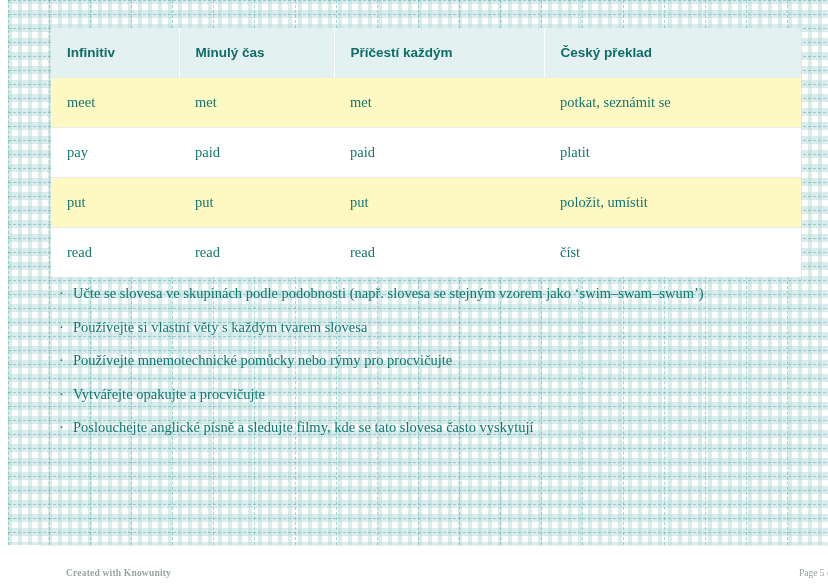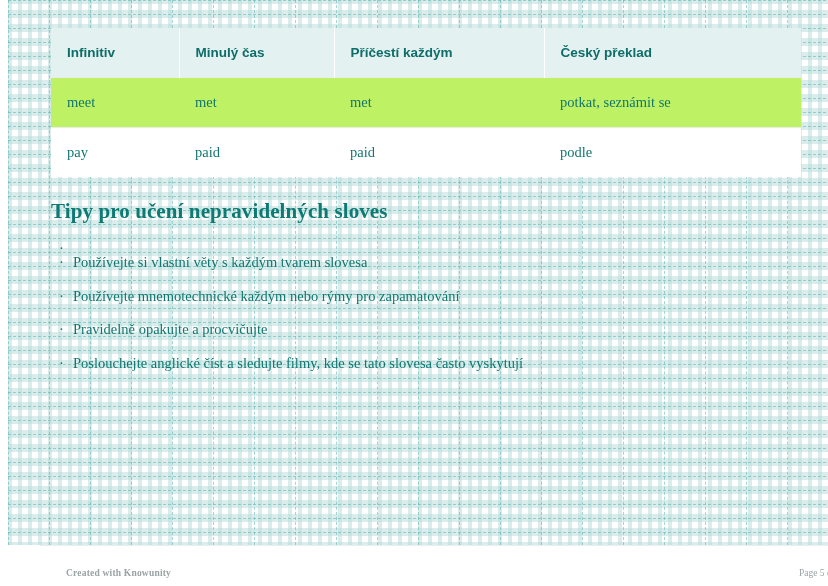--- a/index.html
+++ b/index.html
@@ -84,21 +84,21 @@
     font-size: 14.5px;
     color: #12766f;
     padding: 16px 16px 16px 16px;
     vertical-align: middle;
     border-top: 1px solid #e9eceb;
   }
   table.verb-table tbody tr.odd td {
     background: #ffffff;
   }
   table.verb-table tbody tr.even td {
-    background: #bef264;
+    background: #fef9c3;
   }
   .col1 { width: 128px; }
   .col2 { width: 155px; }
   .col3 { width: 210px; }
   .col4 { width: 257px; }
 
   .tips-title {
     font-family: "Liberation Serif", serif;
     font-weight: bold;
     font-size: 21px;
@@ -245,46 +245,58 @@
         <tr class="even">
           <td>meet</td>
           <td>met</td>
           <td>met</td>
           <td>potkat, seznámit se</td>
         </tr>
         <tr class="odd">
           <td>pay</td>
           <td>paid</td>
           <td>paid</td>
-          <td>podle</td>
+          <td>platit</td>
+        </tr>
+        <tr class="even">
+          <td>put</td>
+          <td>put</td>
+          <td>put</td>
+          <td>položit, umístit</td>
+        </tr>
+        <tr class="odd">
+          <td>read</td>
+          <td>read</td>
+          <td>read</td>
+          <td>číst</td>
         </tr>
       </tbody>
     </table>
 
-    <h2 class="tips-title">Tipy pro učení nepravidelných sloves</h2>
 
     <ul class="tips-list">
       <li>
         <span class="bullet">·</span>
+        <span>Učte se slovesa ve skupinách podle podobnosti (např. slovesa se stejným vzorem jako ‘swim–swam–swum’)</span>
       </li>
       <li>
         <span class="bullet">·</span>
         <span>Používejte si vlastní věty s každým tvarem slovesa</span>
       </li>
       <li>
         <span class="bullet">·</span>
-        <span>Používejte mnemotechnické každým nebo rýmy pro zapamatování</span>
-      </li>
-      <li>
-        <span class="bullet">·</span>
-        <span>Pravidelně opakujte a procvičujte</span>
-      </li>
-      <li>
-        <span class="bullet">·</span>
-        <span>Poslouchejte anglické číst a sledujte filmy, kde se tato slovesa často vyskytují</span>
+        <span>Používejte mnemotechnické pomůcky nebo rýmy pro procvičujte</span>
+      </li>
+      <li>
+        <span class="bullet">·</span>
+        <span>Vytvářejte opakujte a procvičujte</span>
+      </li>
+      <li>
+        <span class="bullet">·</span>
+        <span>Poslouchejte anglické písně a sledujte filmy, kde se tato slovesa často vyskytují</span>
       </li>
     </ul>
 
   </div>
 
   <div class="footer">
     <div class="footer-left">Created with Knowunity</div>
     <div class="footer-right">Page 5 of 6</div>
   </div>
 

